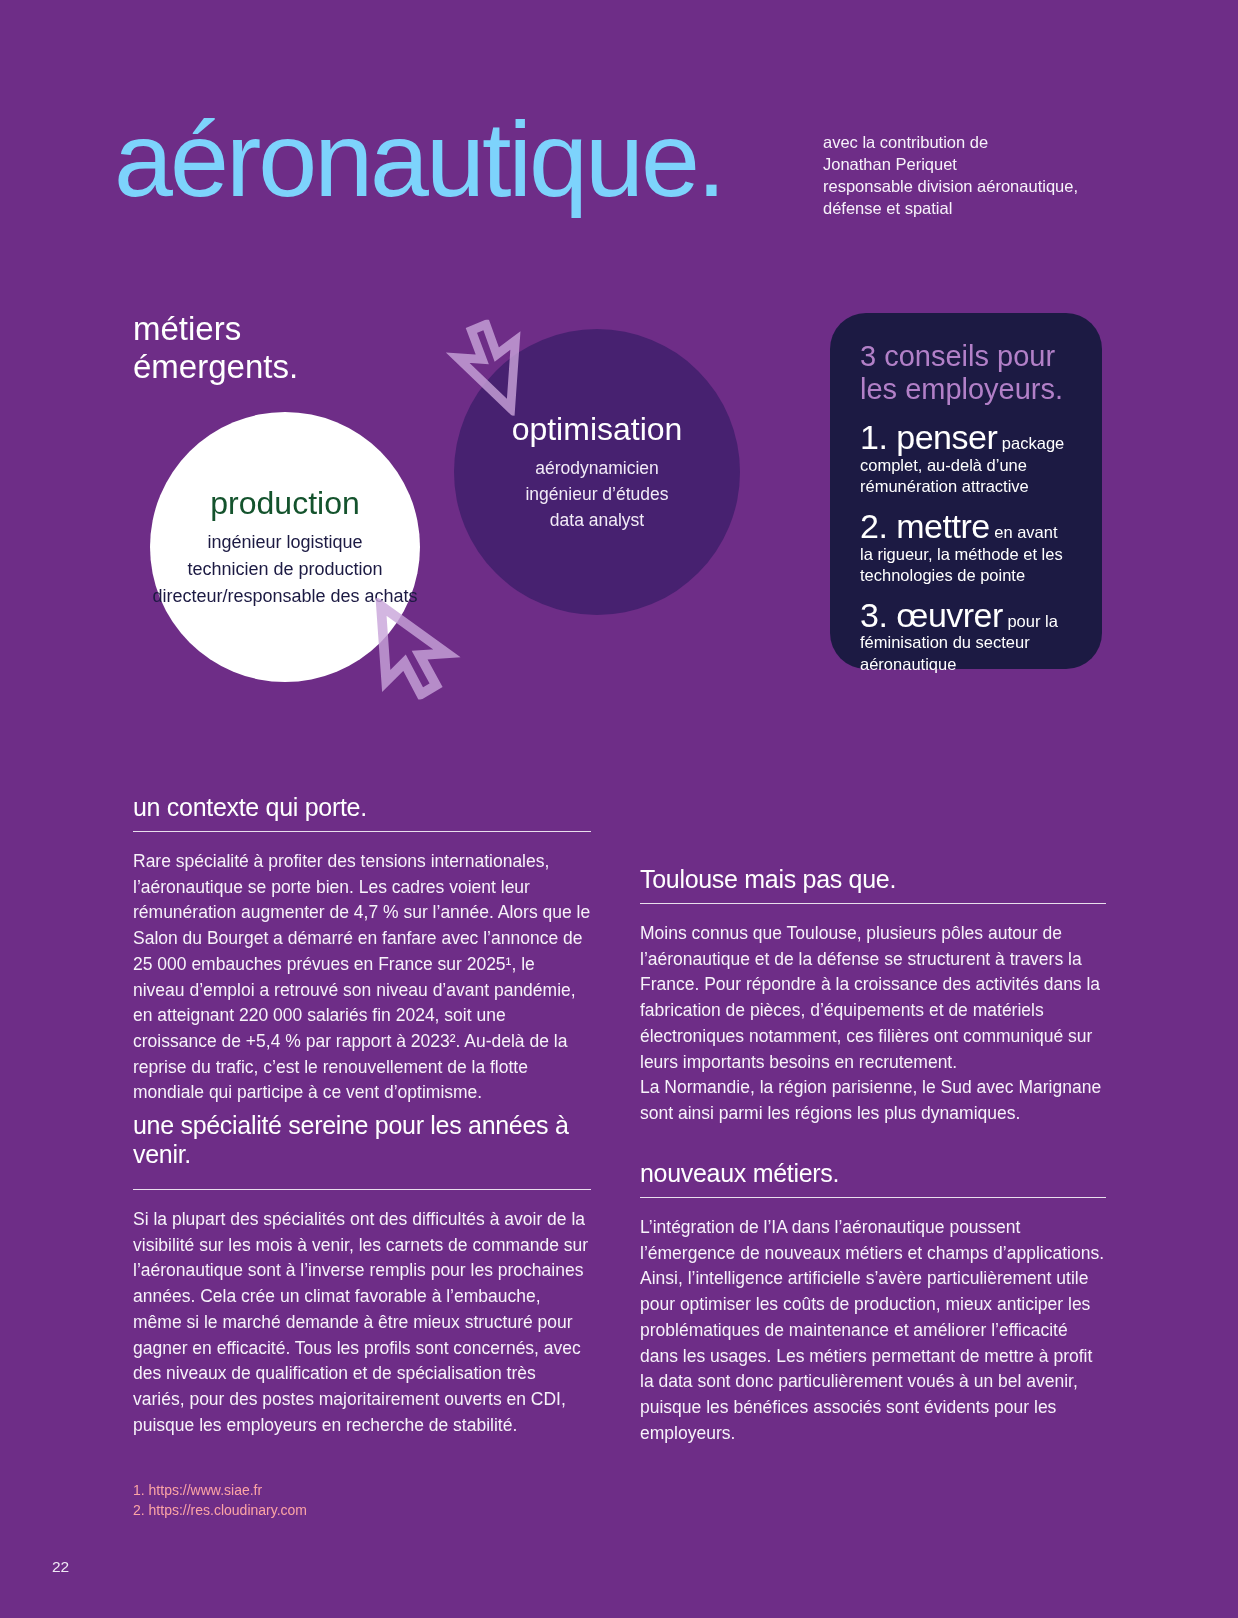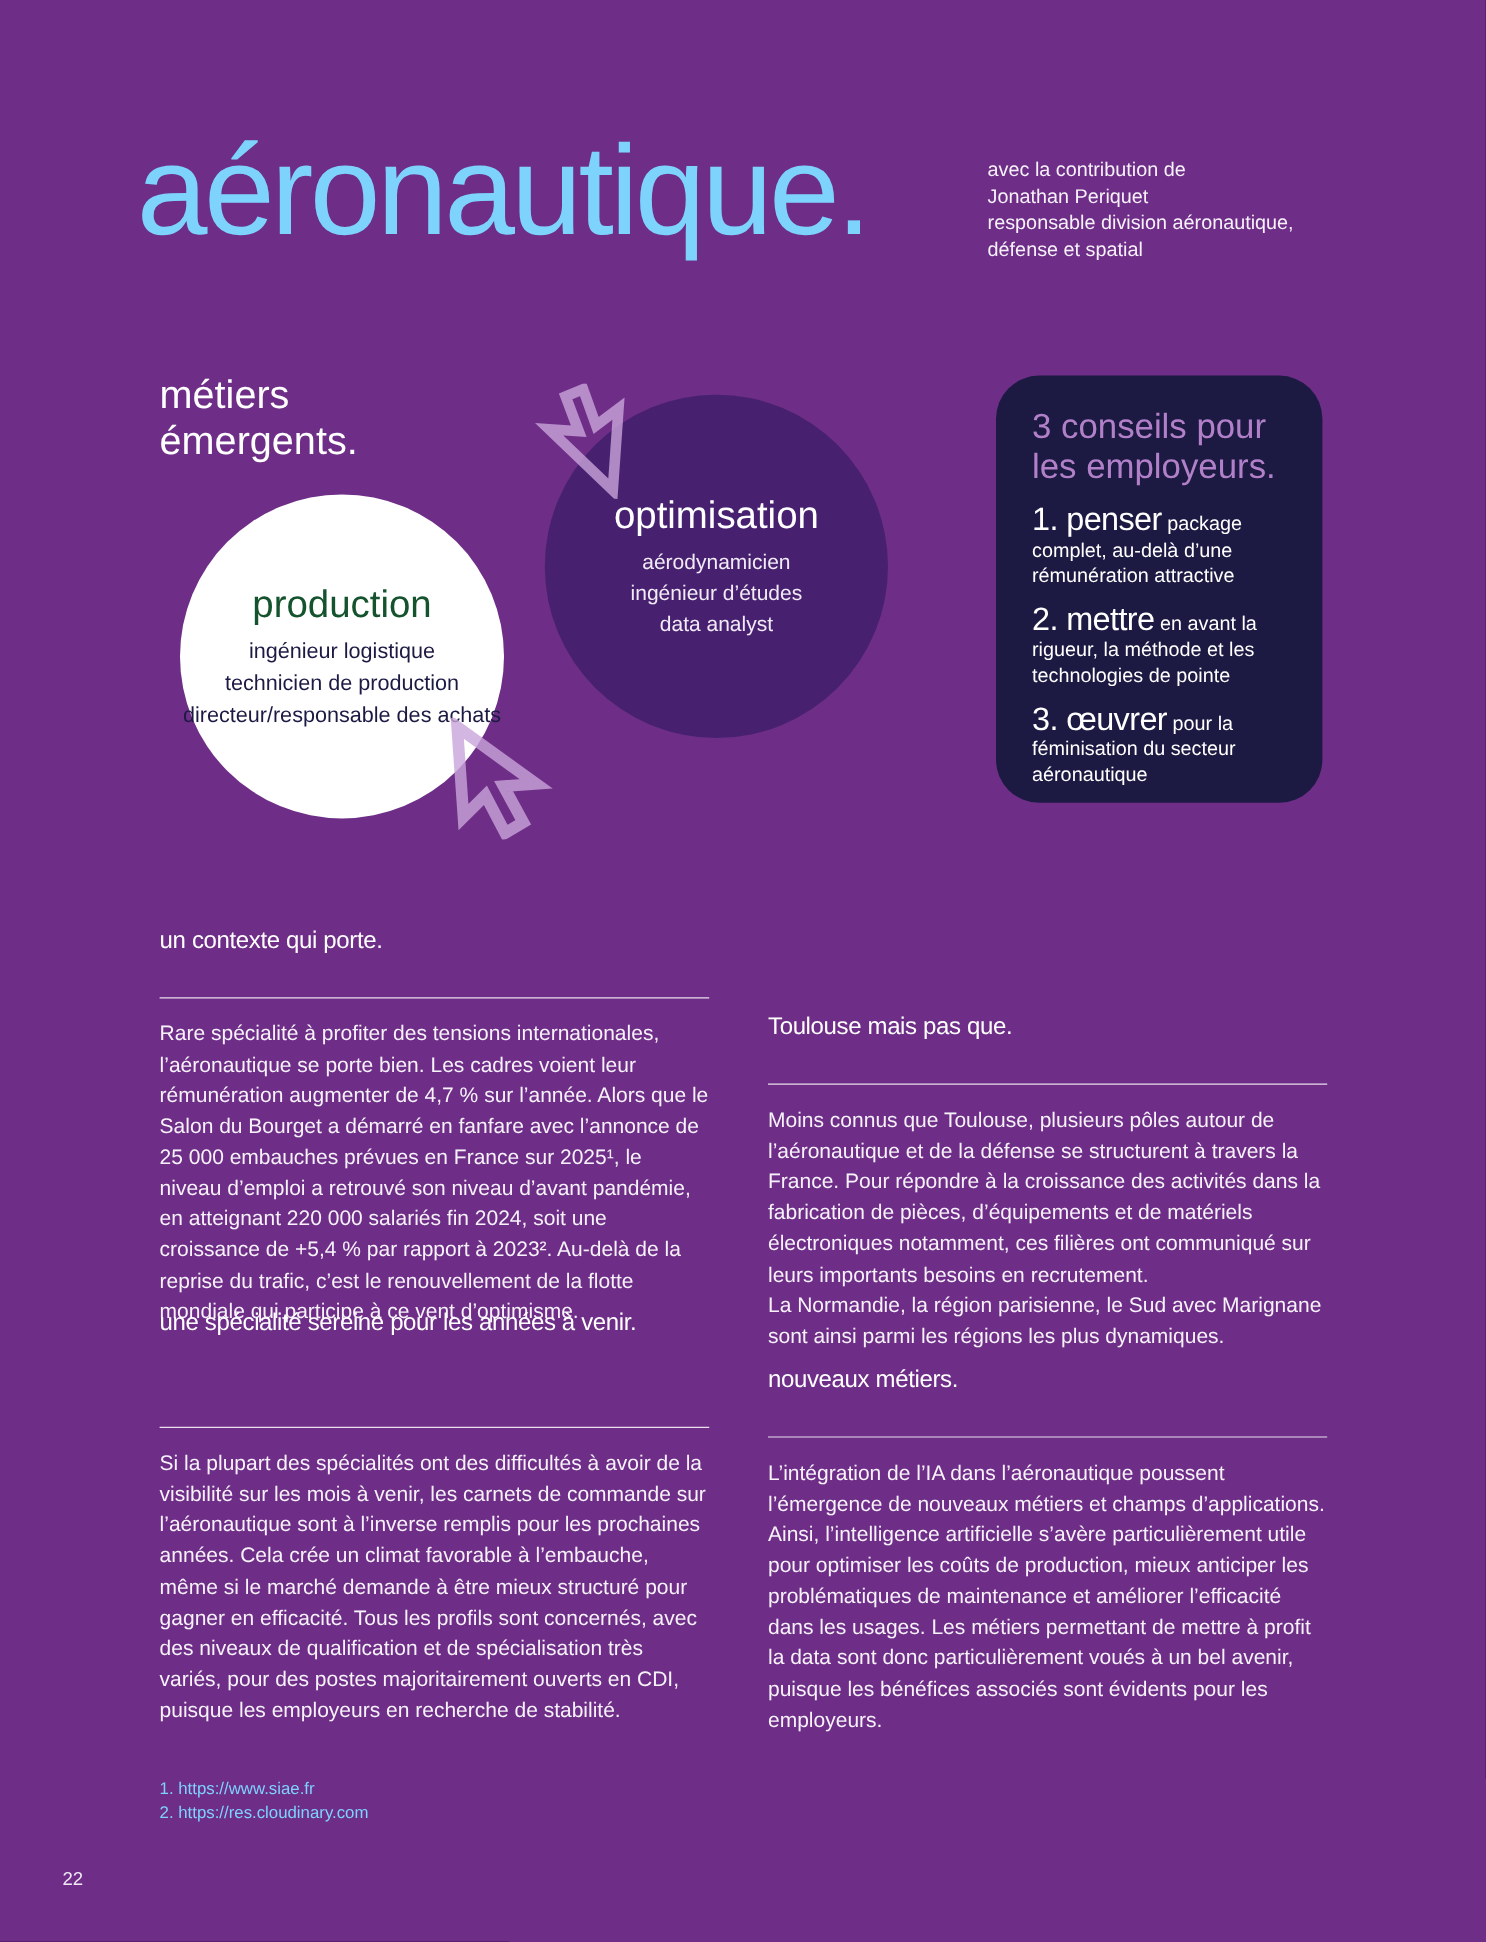--- a/index.html
+++ b/index.html
@@ -87,49 +87,50 @@
     white-space:pre-line;
     margin:0 0 14px 0;
   }
   .conseil-item{
     margin:0 0 11px 0;
     font-size:16.5px;
     line-height:1.31;
     color:#ffffff;
   }
   .conseil-lead{
-    font-size:27px;
+    font-size:34px;
     line-height:1;
     letter-spacing:-0.5px;
   }
 
   .col-left{left:133px;width:458px;}
   .col-right{left:640px;width:466px;}
   .article-heading{
-    font-size:20px;
+    font-size:25px;
     line-height:1.17;
     color:#ffffff;
     letter-spacing:-0.3px;
+    margin-top:20px;
   }
   .article-rule{
     height:0;
     border-top:1.5px solid rgba(255,255,255,0.85);
   }
   .article-body{
     font-size:17.5px;
     line-height:1.47;
     color:#f7f2fa;
     white-space:pre-line;
   }
 
   .footnotes{
     left:133px;top:1480px;
     font-size:14px;
     line-height:1.45;
-    color:#7dd3fc;
+    color:#fca5a5;
   }
   .page-number{
     left:52px;top:1558px;
     font-size:15.5px;
     color:#f0e8f5;
   }
 </style>
 </head>
 <body>
 

